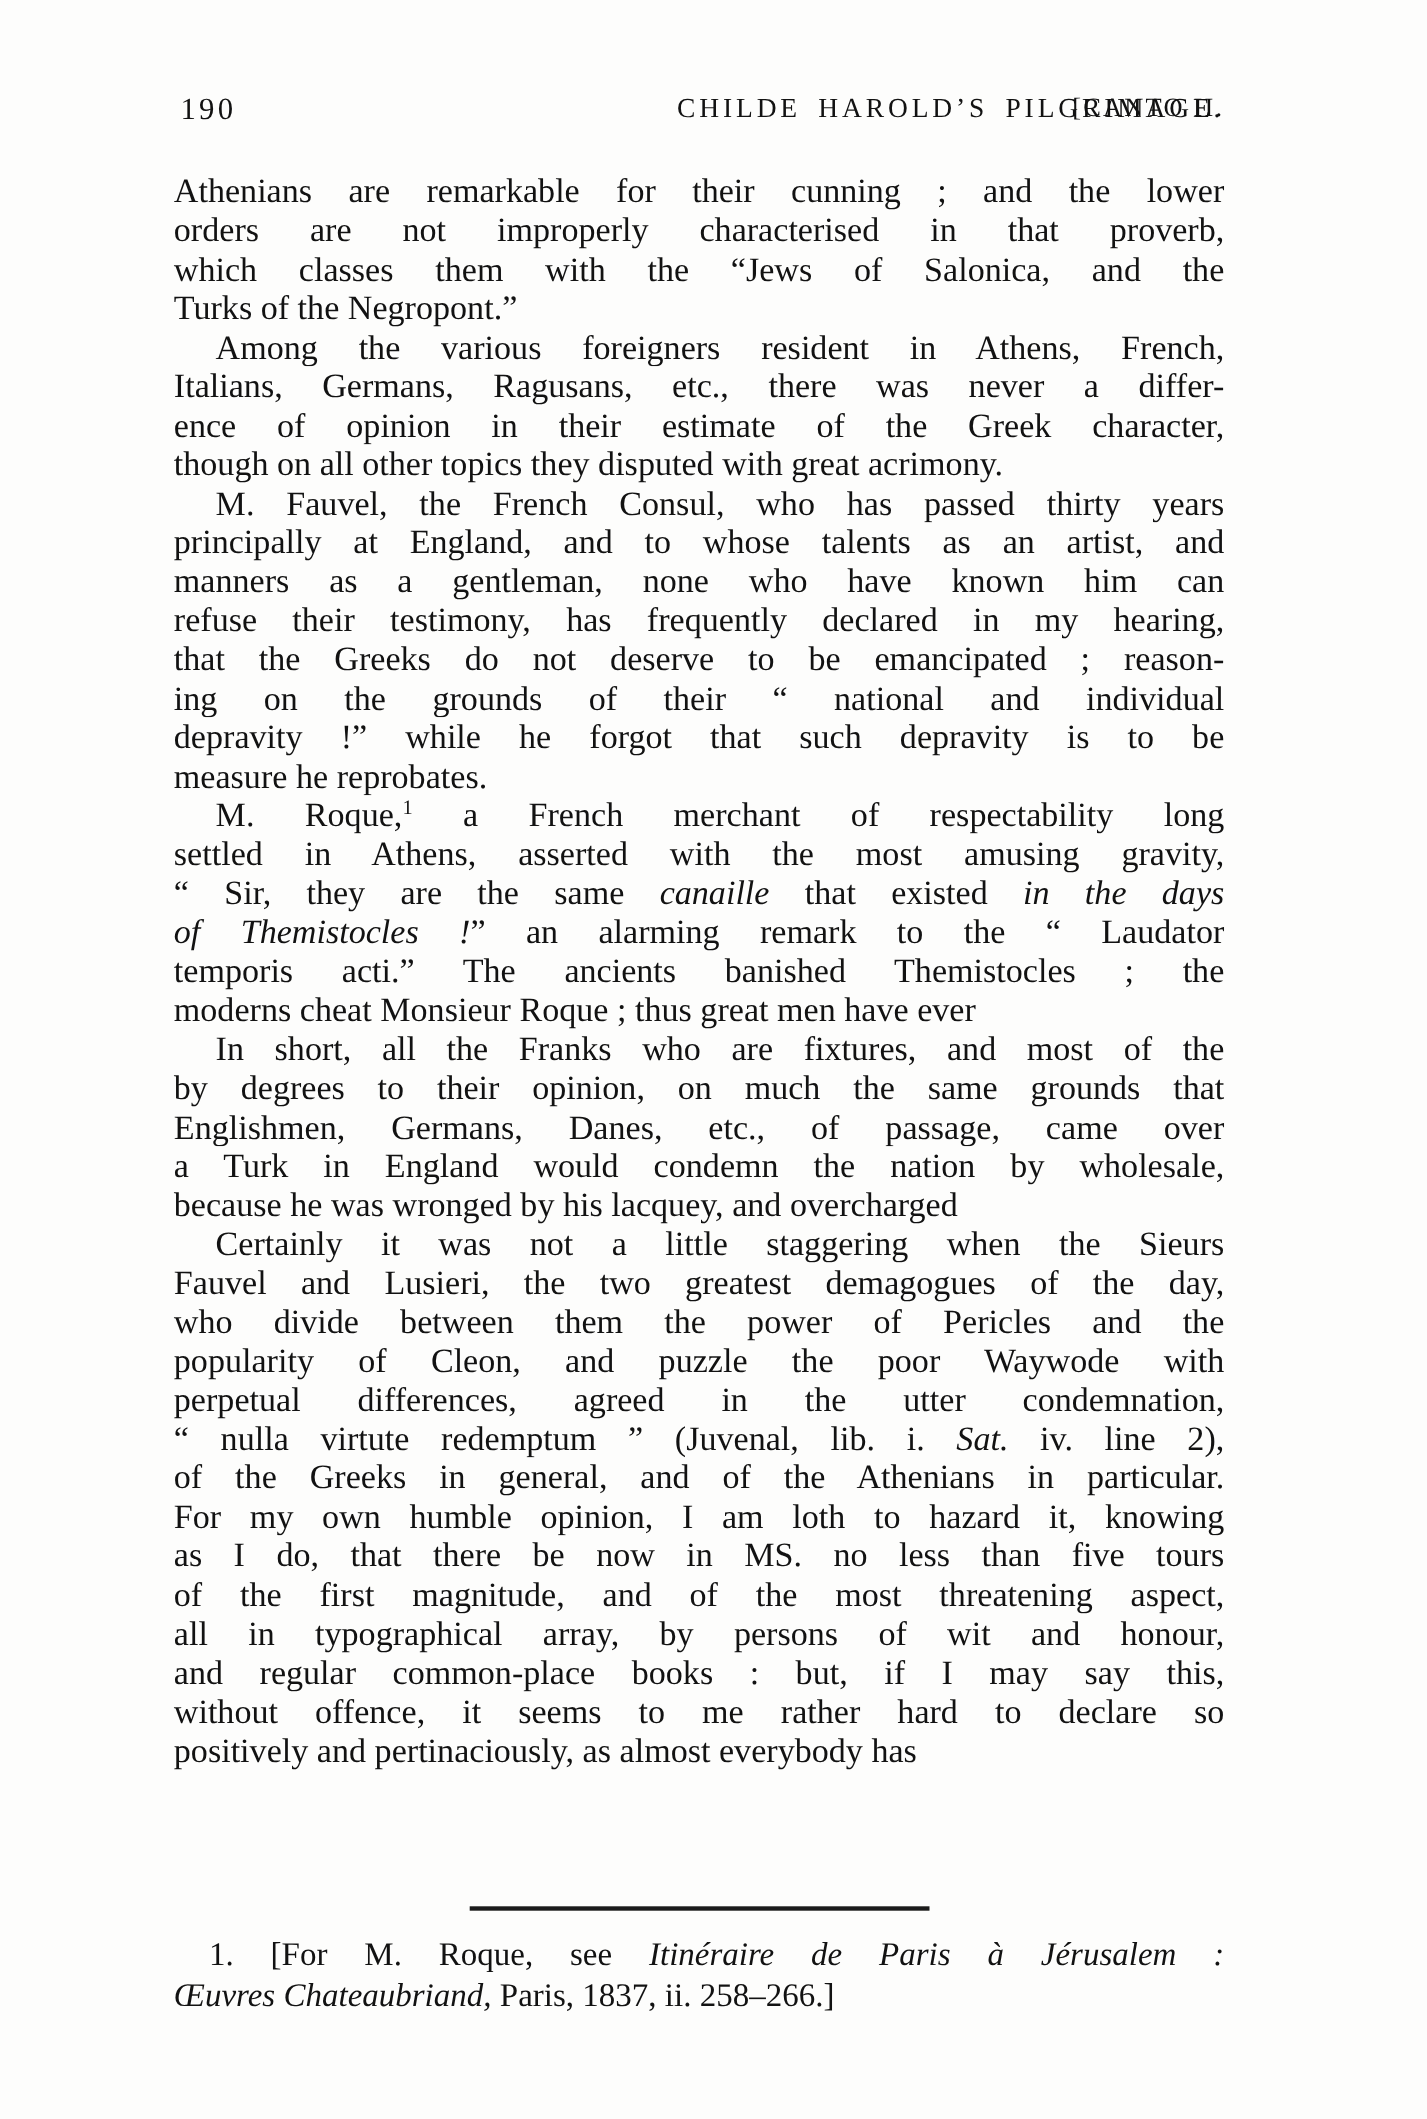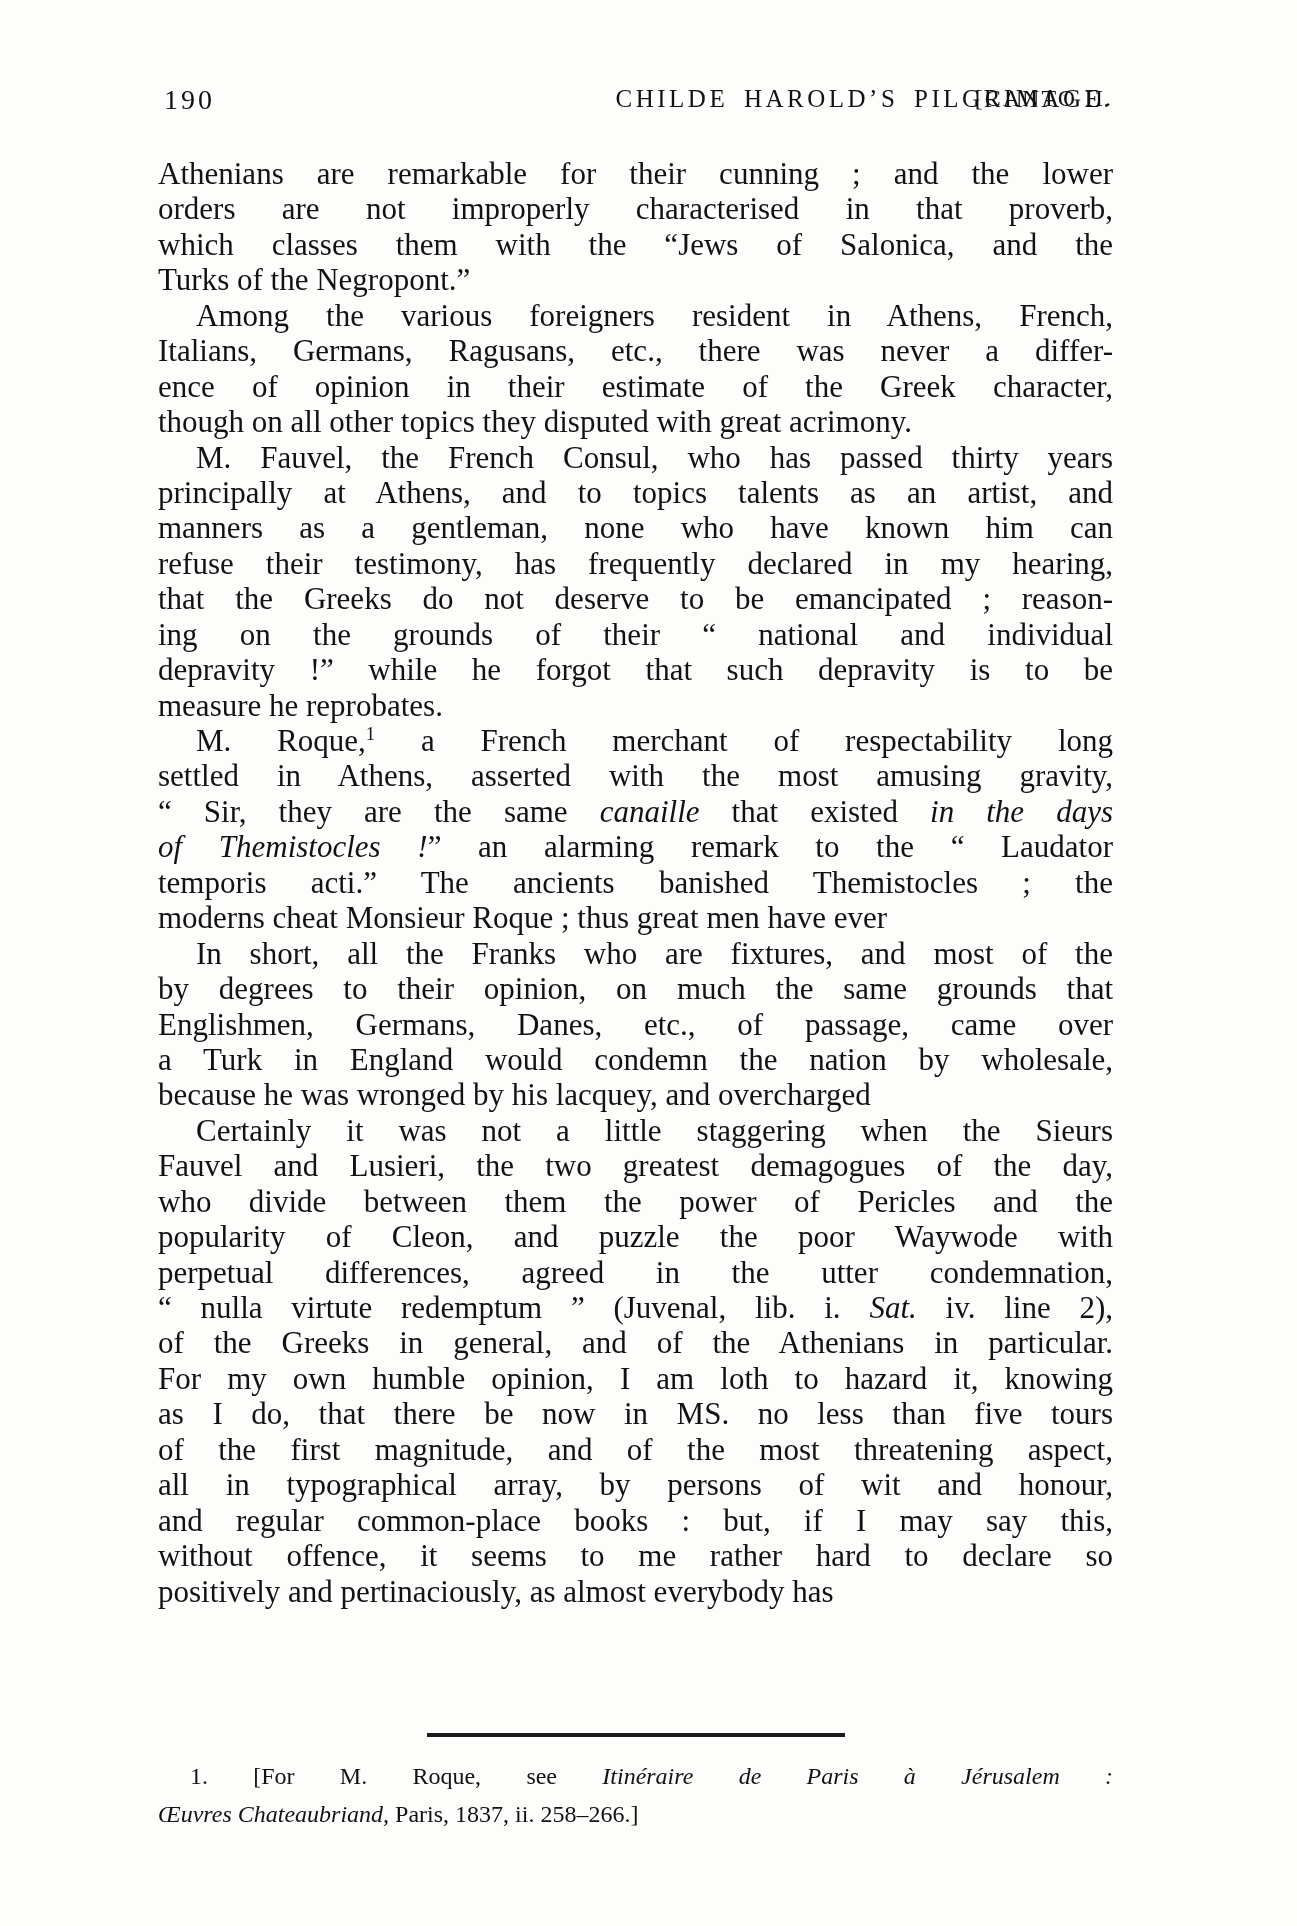--- a/index.html
+++ b/index.html
@@ -30,21 +30,21 @@
     overflow:hidden;
   }
   .para:not(:first-child) .line:first-child{text-indent:38px;}
   .para .line:last-child{text-align-last:left;}
   i{font-style:italic;}
   sup{font-size:0.6em;line-height:0;vertical-align:super;}
   
   .footnote{position:absolute;left:158px;top:1733px;width:955px;}
   .fn-rule{width:418px;height:4px;background:#1b1b1b;margin:0 auto 21px auto;}
   .fn-line{
-    font-size:24px;line-height:37.5px;height:37.5px;
+    font-size:30px;line-height:37.5px;height:37.5px;
     text-align:justify;text-align-last:justify;overflow:hidden;
   }
   .fn-line.indent{text-indent:32px;}
   .fn-line:last-child{text-align-last:left;}
 </style>
 </head>
 <body>
 
 <div class="page">
 
@@ -65,21 +65,21 @@
 
     <div class="para">
       <div class="line">Among the various foreigners resident in Athens, French,</div>
       <div class="line">Italians, Germans, Ragusans, etc., there was never a differ-</div>
       <div class="line">ence of opinion in their estimate of the Greek character,</div>
       <div class="line">though on all other topics they disputed with great acrimony.</div>
     </div>
 
     <div class="para">
       <div class="line">M. Fauvel, the French Consul, who has passed thirty years</div>
-      <div class="line">principally at Athens, and to topics talents as an artist, and</div>
+      <div class="line">principally at England, and to whose talents as an artist, and</div>
       <div class="line">manners as a gentleman, none who have known him can</div>
       <div class="line">refuse their testimony, has frequently declared in my hearing,</div>
       <div class="line">that the Greeks do not deserve to be emancipated ; reason-</div>
       <div class="line">ing on the grounds of their “ national and individual</div>
       <div class="line">depravity !” while he forgot that such depravity is to be</div>
       <div class="line">measure he reprobates.</div>
     </div>
 
     <div class="para">
       <div class="line">M. Roque,<sup>1</sup> a French merchant of respectability long</div>

